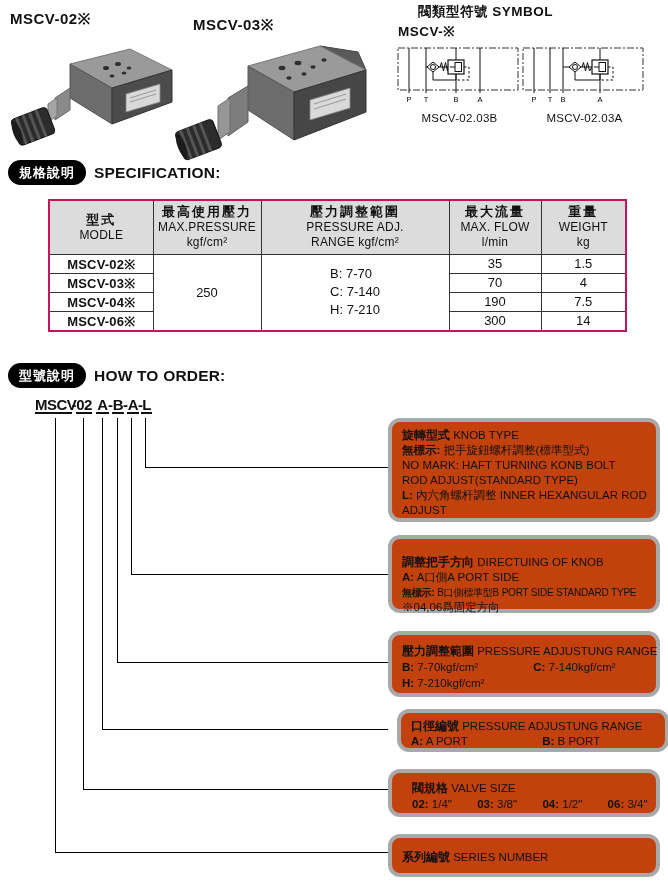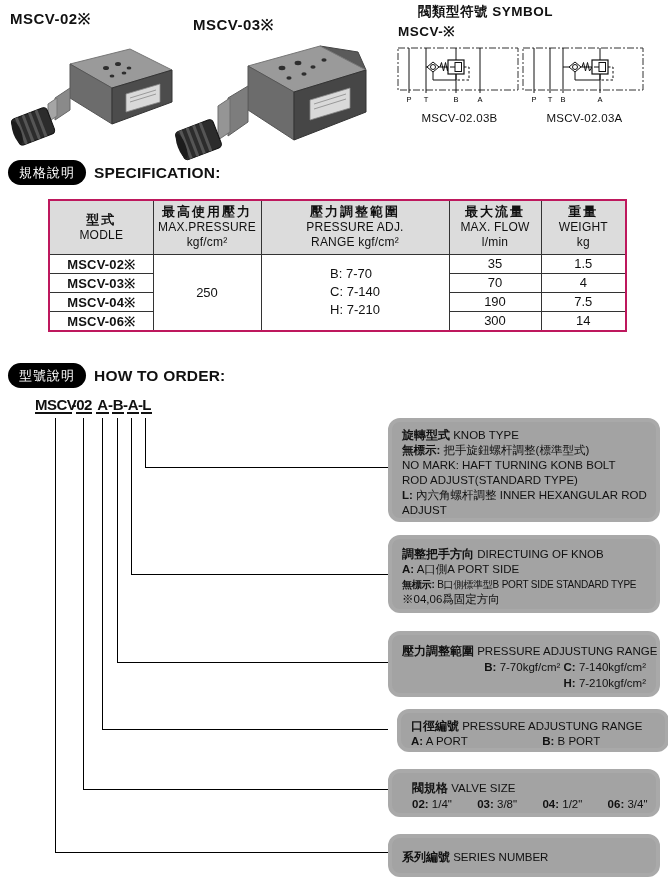--- a/index.html
+++ b/index.html
@@ -7,21 +7,21 @@
   body { font-family:"Liberation Sans", sans-serif; color:#111; }
   .canvas { position:relative; width:668px; height:882px; background:#ffffff; overflow:hidden; }
   .abs { position:absolute; }
 
   .prod-label { font-size:15px; font-weight:bold; letter-spacing:0.5px; }
   .sym-title { font-size:13.5px; font-weight:bold; letter-spacing:0.5px; }
   .sym-caption { font-size:11.5px; text-align:center; width:127px; letter-spacing:0.3px; }
 
   .badge { background:#000; color:#fff; width:78px; height:25px; border-radius:13px;
            display:flex; align-items:center; justify-content:center;
-           font-size:13px; font-weight:normal; letter-spacing:1px; }
+           font-size:13px; font-weight:bold; letter-spacing:1px; }
   .section-heading { font-size:15.5px; font-weight:bold; letter-spacing:0.2px; }
 
   table.spec { border-collapse:collapse; table-layout:fixed; width:577px;
                border:2px solid #be185d; }
   table.spec th, table.spec td { border:1px solid #333; text-align:center; vertical-align:middle; }
   table.spec thead th { background:#dcdcdc; height:54px; font-weight:normal; }
   .th-cjk { font-size:13px; font-weight:bold; letter-spacing:2px; line-height:16px; }
   .th-en  { font-size:12px; line-height:15px; letter-spacing:0.2px; }
   table.spec tbody td { height:18px; font-size:13px; }
   td.model { font-weight:bold; font-size:12px; letter-spacing:0.2px; }
@@ -29,21 +29,21 @@
 
   .code-seg { position:absolute; top:397px; height:17px; text-align:center;
               font-size:15px; font-weight:bold; border-bottom:2px solid #111;
               line-height:15px; letter-spacing:-0.5px; }
   .code-hyph { position:absolute; top:397px; height:17px; font-size:15px; font-weight:bold;
                text-align:center; line-height:15px; }
 
   .conn { position:absolute; top:418px; border-left:1px solid #000; border-bottom:1px solid #000; }
 
   .obox { position:absolute; left:388px; width:272px; border:4px solid #a9a9a9;
-          border-radius:12px; background:#a3a3a3; padding:6px 10px;
+          border-radius:12px; background:#c2410c; padding:6px 10px;
           font-size:11.5px; line-height:15px; }
   .obox .bt { font-weight:bold; }
   .obox .cjk-title { font-weight:bold; font-size:12px; }
   .ln { white-space:nowrap; }
   .tight { font-size:10px; letter-spacing:-0.2px; }
   .pair { display:inline-block; }
   .w120 { width:128px; }
   .w58  { width:62px; }
 </style>
 </head>
@@ -262,33 +262,33 @@
     </div>
     <div class="ln"><span class="bt">無標示:</span>
       <span>把手旋鈕螺杆調整(標準型式)</span></div>
     <div class="ln">NO MARK: HAFT TURNING KONB BOLT</div>
     <div class="ln">ROD ADJUST(STANDARD TYPE)</div>
     <div class="ln"><span class="bt">L:</span>
       <span>內六角螺杆調整 INNER HEXANGULAR ROD</span></div>
     <div class="ln">ADJUST</div>
   </div>
 
-  <div class="obox" style="top:535px; height:78px; padding-top:8px;">
+  <div class="obox" style="top:535px; height:78px; padding-top:16px;">
     <div class="ln">
       <span class="cjk-title">調整把手方向</span>
       <span>DIRECTUING OF KNOB</span>
     </div>
     <div class="ln"><span class="bt">A:</span>
       <span>A口側A PORT SIDE</span></div>
     <div class="ln tight"><span class="bt">無標示:</span>
       <span>B口側標準型B PORT SIDE STANDARD TYPE</span></div>
     <div class="ln">※04,06爲固定方向</div>
   </div>
 
-  <div class="obox" style="top:631px; height:66px; padding-top:8px; line-height:16px;text-align:right;">
+  <div class="obox" style="top:631px; height:66px; padding-top:8px; line-height:16px;">
     <div class="ln">
       <span class="cjk-title">壓力調整範圍</span>
       <span>PRESSURE ADJUSTUNG RANGE</span>
     </div>
     <div class="ln">
       <span class="pair w120"><span class="bt">B:</span>
         <span>7-70kgf/cm²</span></span>
       <span class="pair"><span class="bt">C:</span>
         <span>7-140kgf/cm²</span></span>
     </div>

